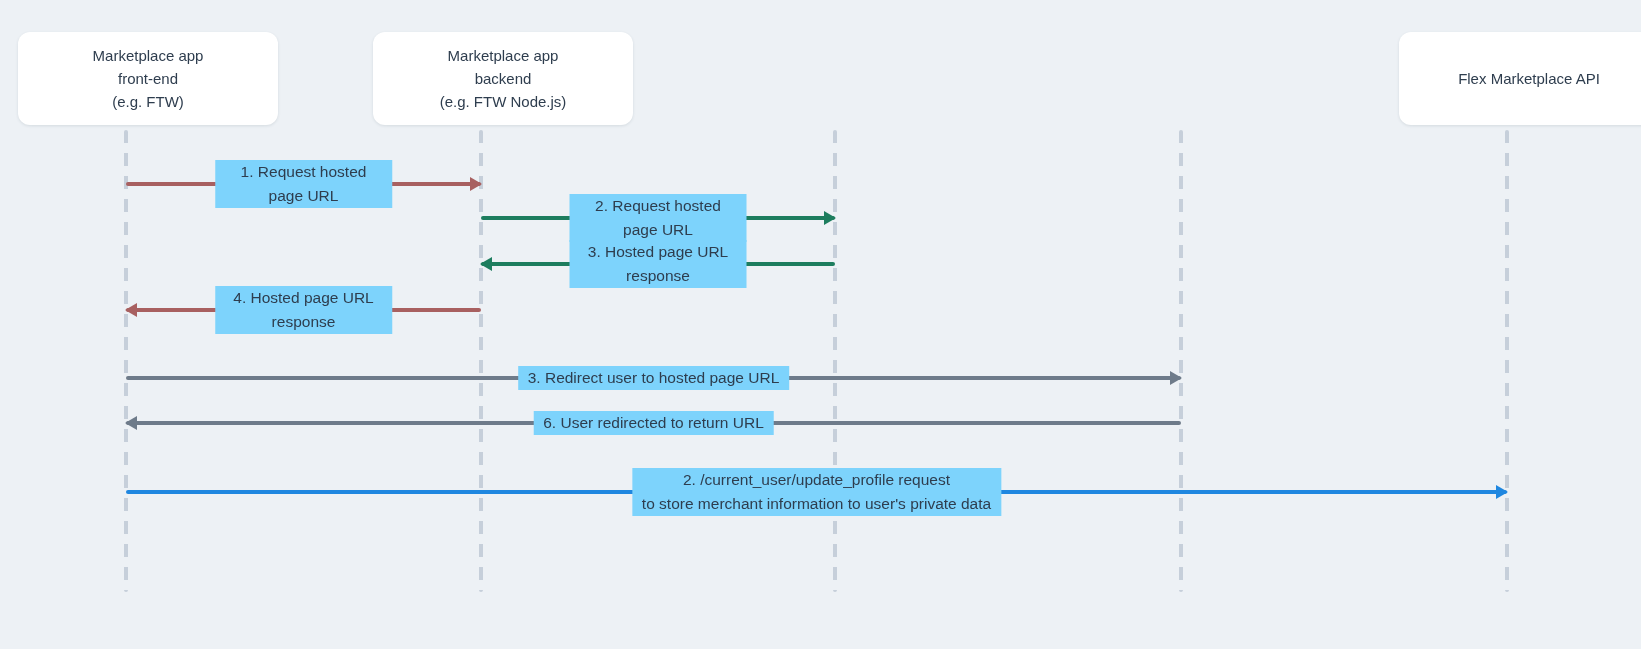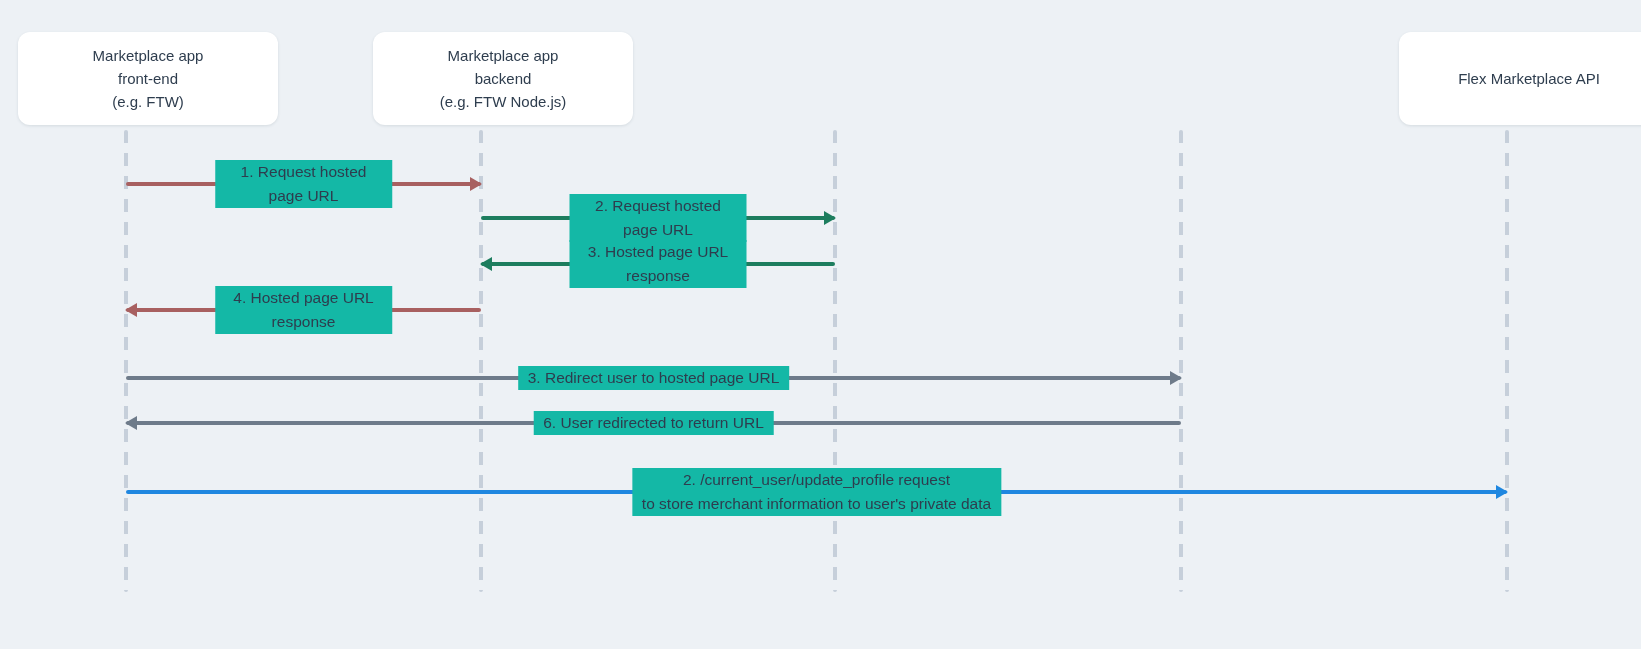--- a/index.html
+++ b/index.html
@@ -64,21 +64,21 @@
   }
   .arrow.dir-left .head {
     left: -1px;
     border-right: 12px solid currentColor;
   }
   .arrow .label {
     position: absolute;
     left: 50%;
     top: 50%;
     transform: translate(-50%, -50%);
-    background: #14b8a6;
+    background: #7dd3fc;
     padding: 0 10px;
     white-space: pre-line;
     text-align: center;
     color: #2e3d4e;
     font-size: 15.5px;
     line-height: 24px;
     font-weight: 500;
   }
   .c-red   { color: #a86060; }
   .c-green { color: #1d7d5e; }

